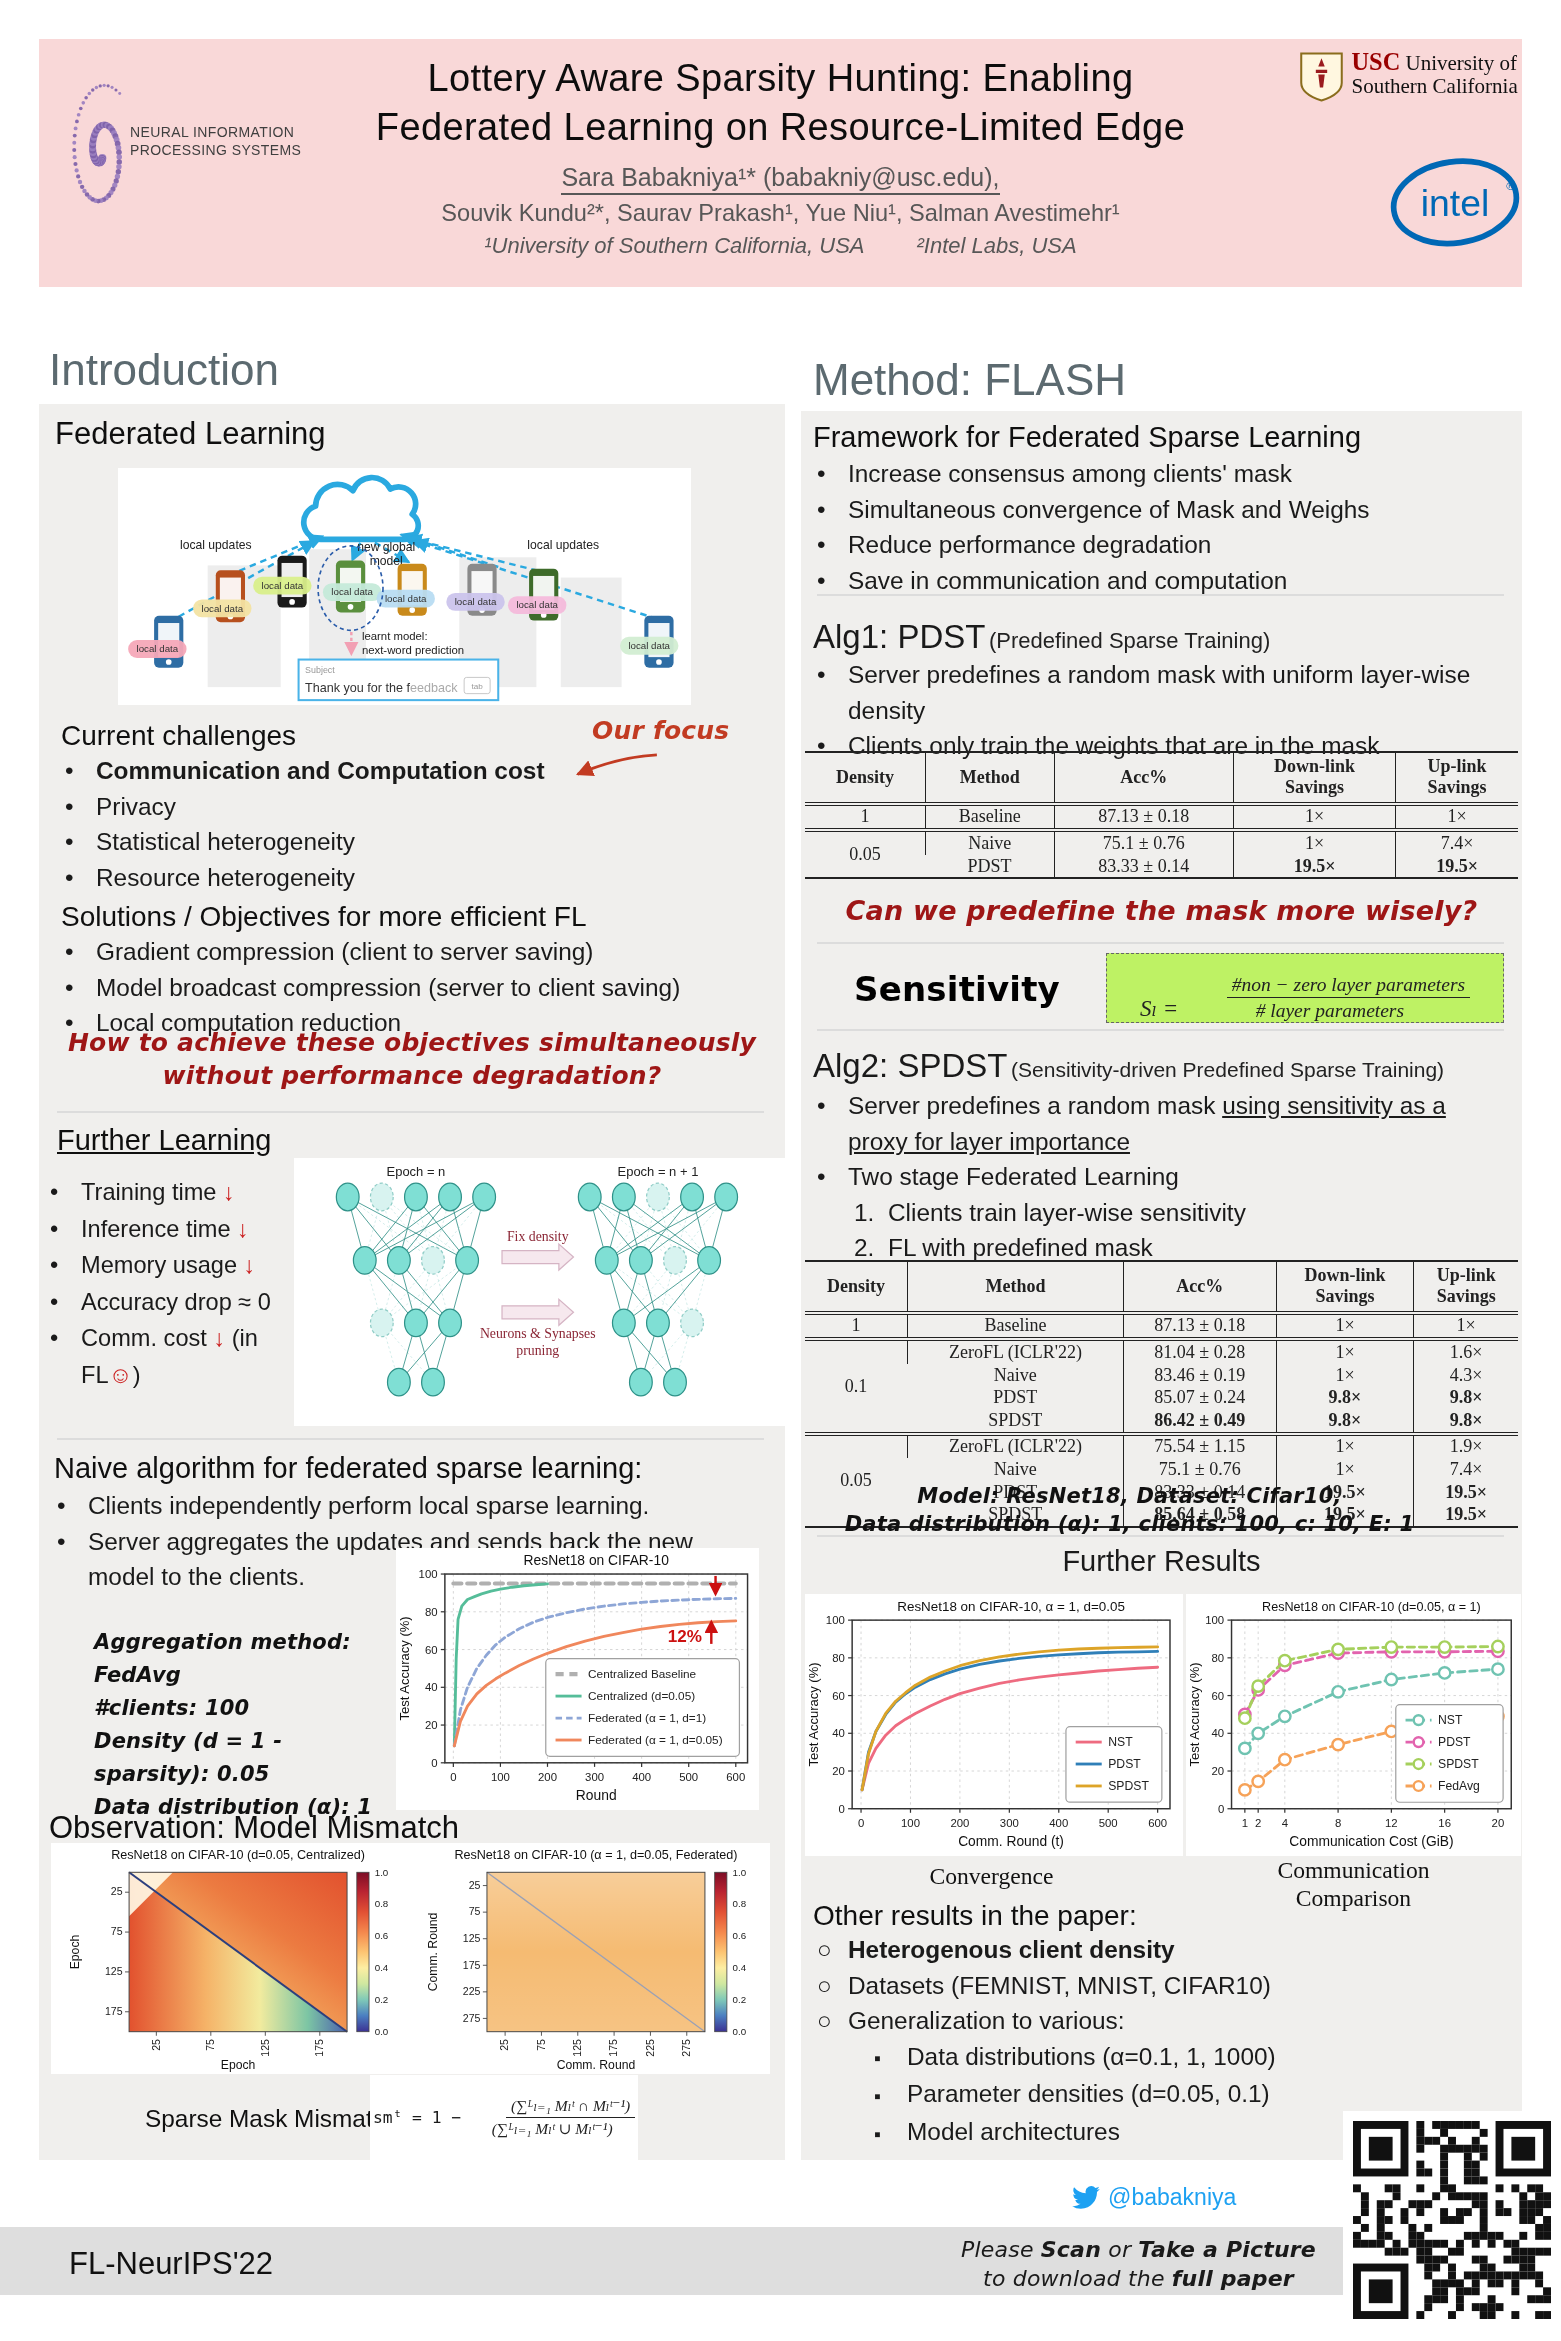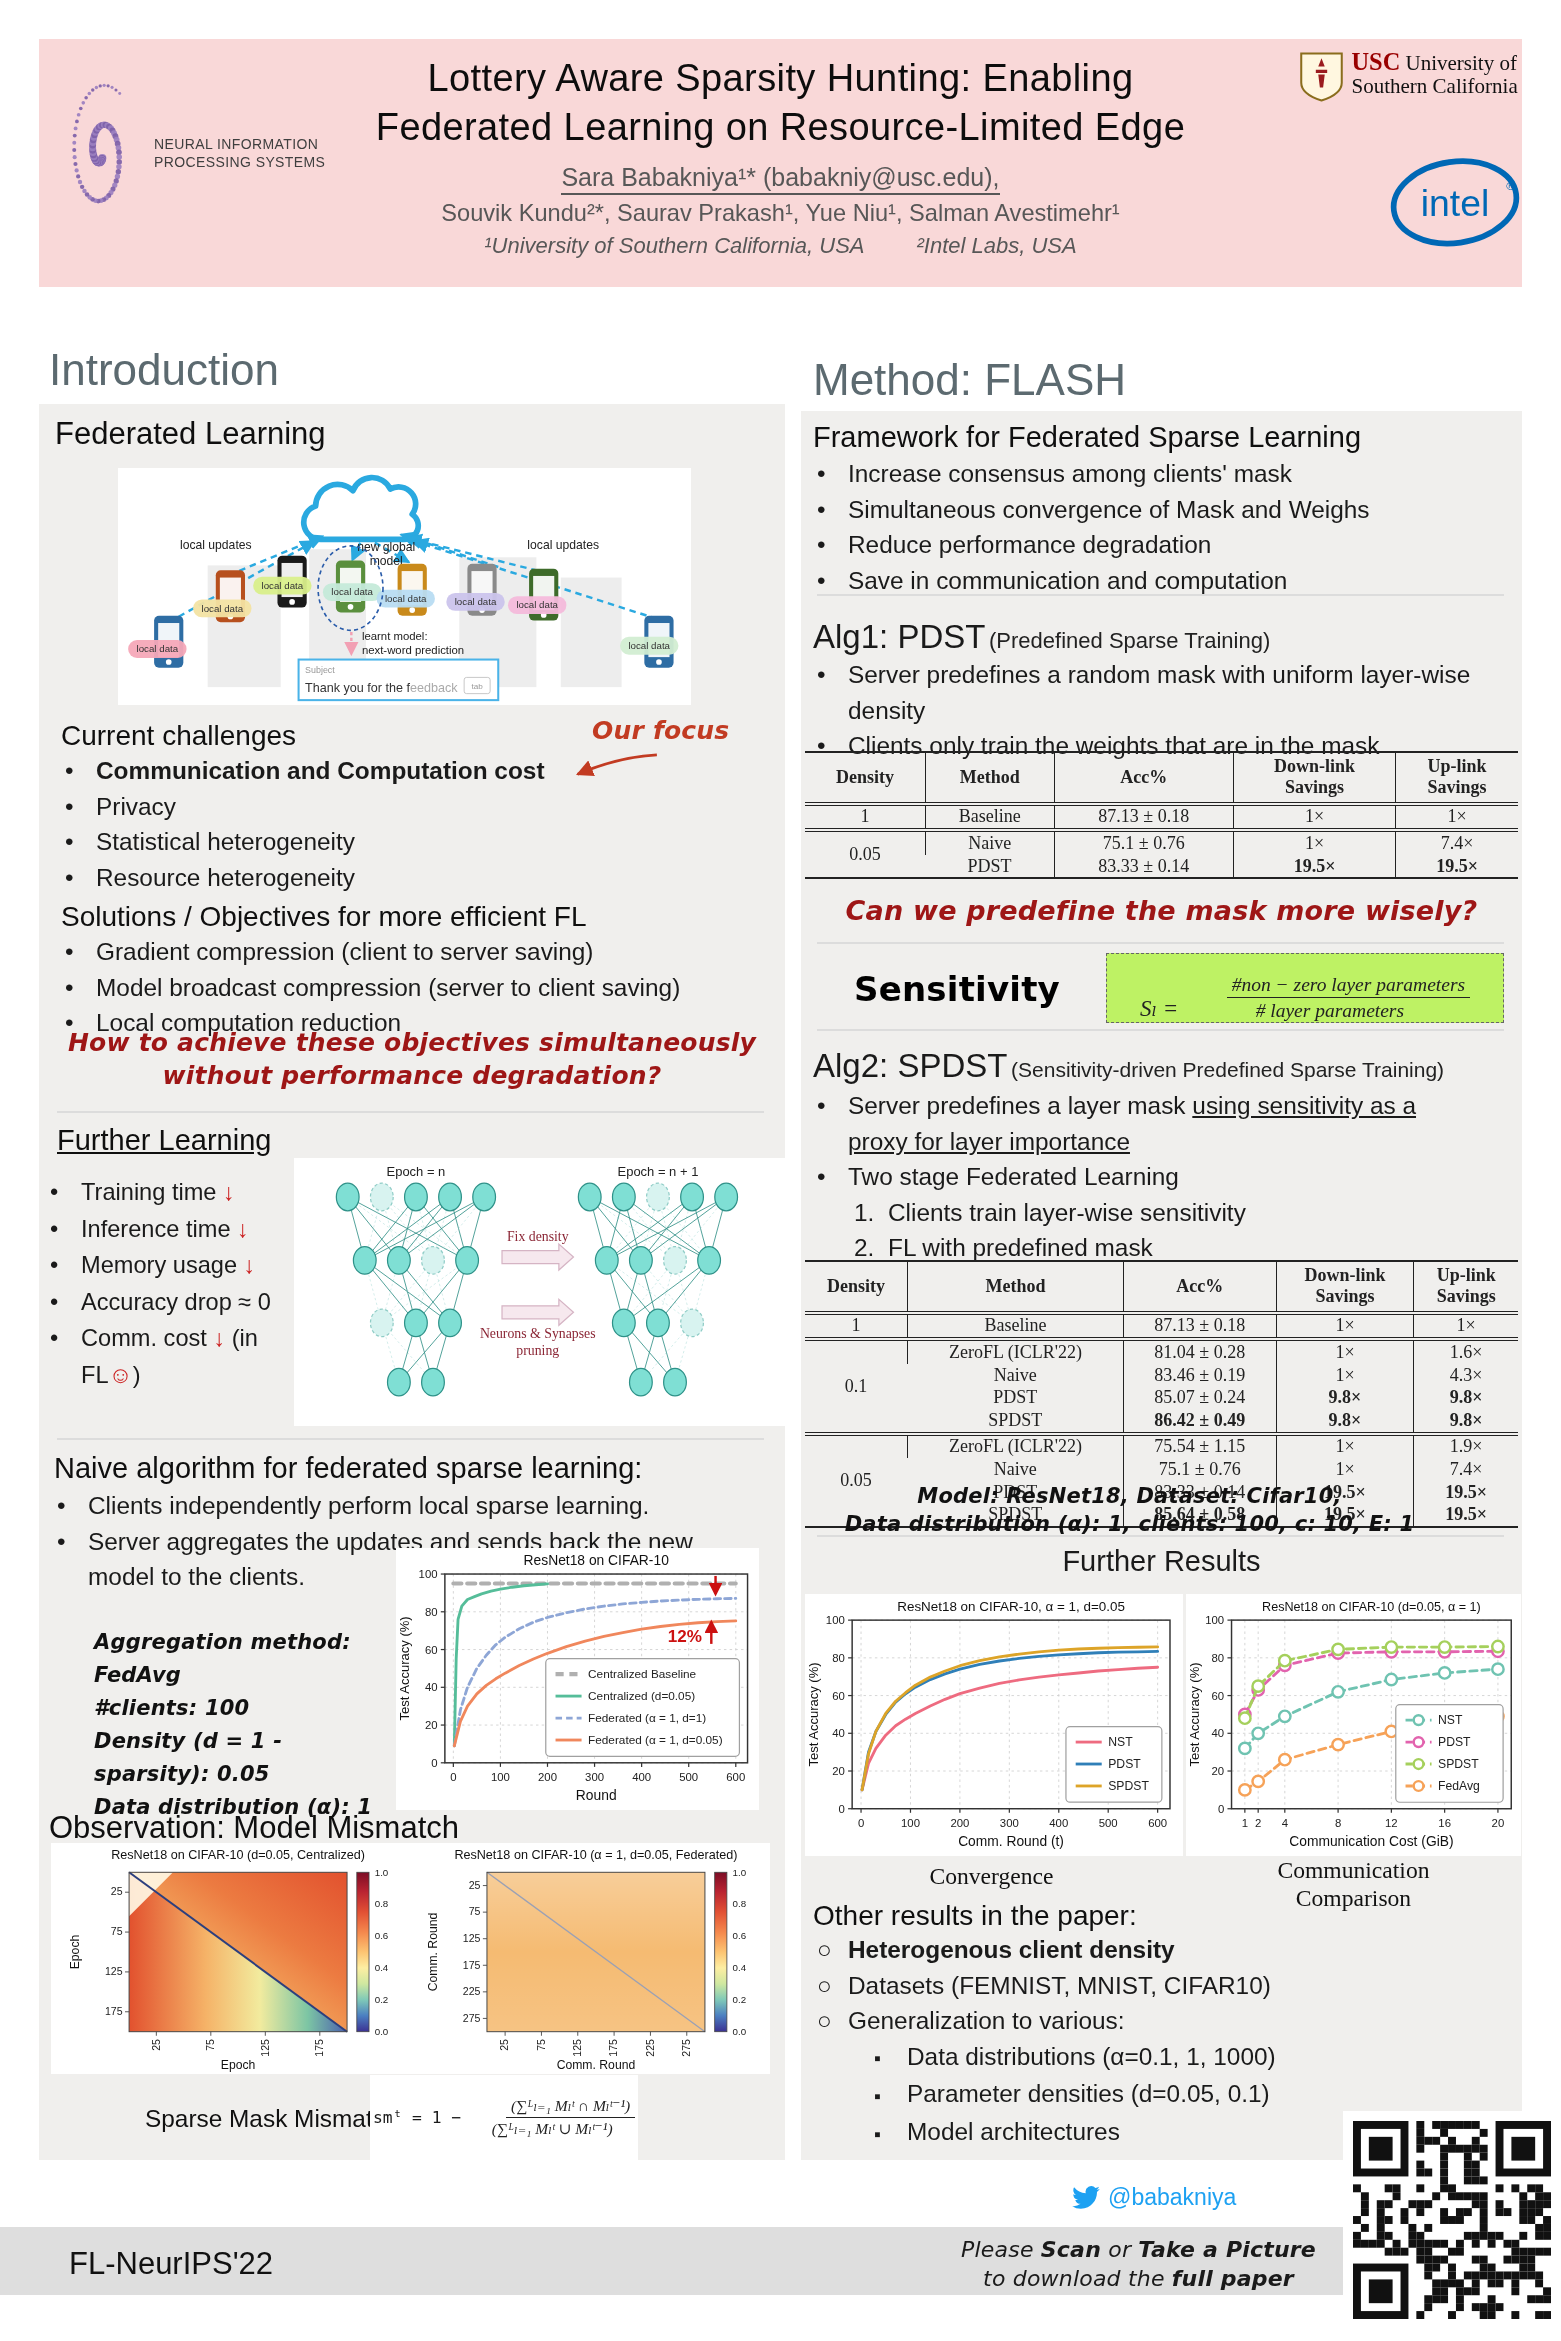--- a/index.html
+++ b/index.html
@@ -157,21 +157,21 @@
           <circle cx="43.15565206615902" cy="38.75270606125798" r="2.1388235294117646" fill="#9b7fc0" opacity="0.92"></circle>
           <circle cx="47.38124378108908" cy="34.49243449325202" r="2.101176470588235" fill="#7d5fa8" opacity="0.92"></circle>
           <circle cx="51.875653134040995" cy="31.346948610462448" r="2.063529411764706" fill="#9b7fc0" opacity="0.92"></circle>
           <circle cx="56.57341462518677" cy="29.392758010658582" r="2.0258823529411765" fill="#7d5fa8" opacity="0.92"></circle>
           <circle cx="61.404286980998535" cy="28.688793904698386" r="1.988235294117647" fill="#9b7fc0" opacity="0.92"></circle>
           <circle cx="66.29430301712925" cy="29.275066761783492" r="1.950588235294118" fill="#7d5fa8" opacity="0.92"></circle>
           <circle cx="71.16690215145547" cy="31.17161028428353" r="1.9129411764705881" fill="#9b7fc0" opacity="0.92"></circle>
           <circle cx="75.94412822772493" cy="34.37773460714861" r="1.875294117647059" fill="#7d5fa8" opacity="0.92"></circle>
           <circle cx="80.5478739219136" cy="38.87160683151937" r="1.8376470588235294" fill="#9b7fc0" opacity="0.92"></circle>
         </svg></div>
-    <div class="abs neurips-text" style="left:91px; top:96px;margin-left:24px;">
+    <div class="abs neurips-text" style="left:91px; top:84px;">
       <div>NEURAL INFORMATION</div>
       <div>PROCESSING SYSTEMS</div>
     </div>
 
     <div class="abs title-line" style="left:0; top:18px;">Lottery Aware Sparsity Hunting: Enabling</div>
     <div class="abs title-line" style="left:0; top:67px;">Federated Learning on Resource-Limited Edge</div>
 
     <div class="abs authors-1" style="left:0; top:124px;"><span>Sara Babakniya¹* (babakniy@usc.edu),</span></div>
     <div class="abs authors-2" style="left:0; top:161px;">Souvik Kundu²*, Saurav Prakash¹, Yue Niu¹, Salman Avestimehr¹</div>
     <div class="abs affils" style="left:0; top:194px;">
@@ -822,21 +822,21 @@
 
   <div class="abs divider" style="left:817px; top:1029px; width:687px;"></div>
 
   <div class="abs" style="left:813px; top:1047px;">
     <span style="font-size:33px;">Alg2: SPDST</span>
     <span style="font-size:21px; color:#222;">(Sensitivity-driven Predefined Sparse Training)</span>
   </div>
   <div class="abs list-30" style="left:817px; top:1091px; width:699px;">
       <div class="li-row">
         <span class="bullet">•</span>
-        <span class="li-text"><span>Server predefines a layer mask </span><span class="u">using sensitivity as a</span></span>
+        <span class="li-text"><span>Server predefines a random mask </span><span class="u">using sensitivity as a</span></span>
       </div>
       <div class="li-row">
         <span class="bullet"></span>
         <span class="li-text"><span class="u">proxy for layer importance</span></span>
       </div>
       <div class="li-row">
         <span class="bullet">•</span>
         <span class="li-text"><span>Two stage Federated Learning</span></span>
       </div>
       <div class="li-row num">

